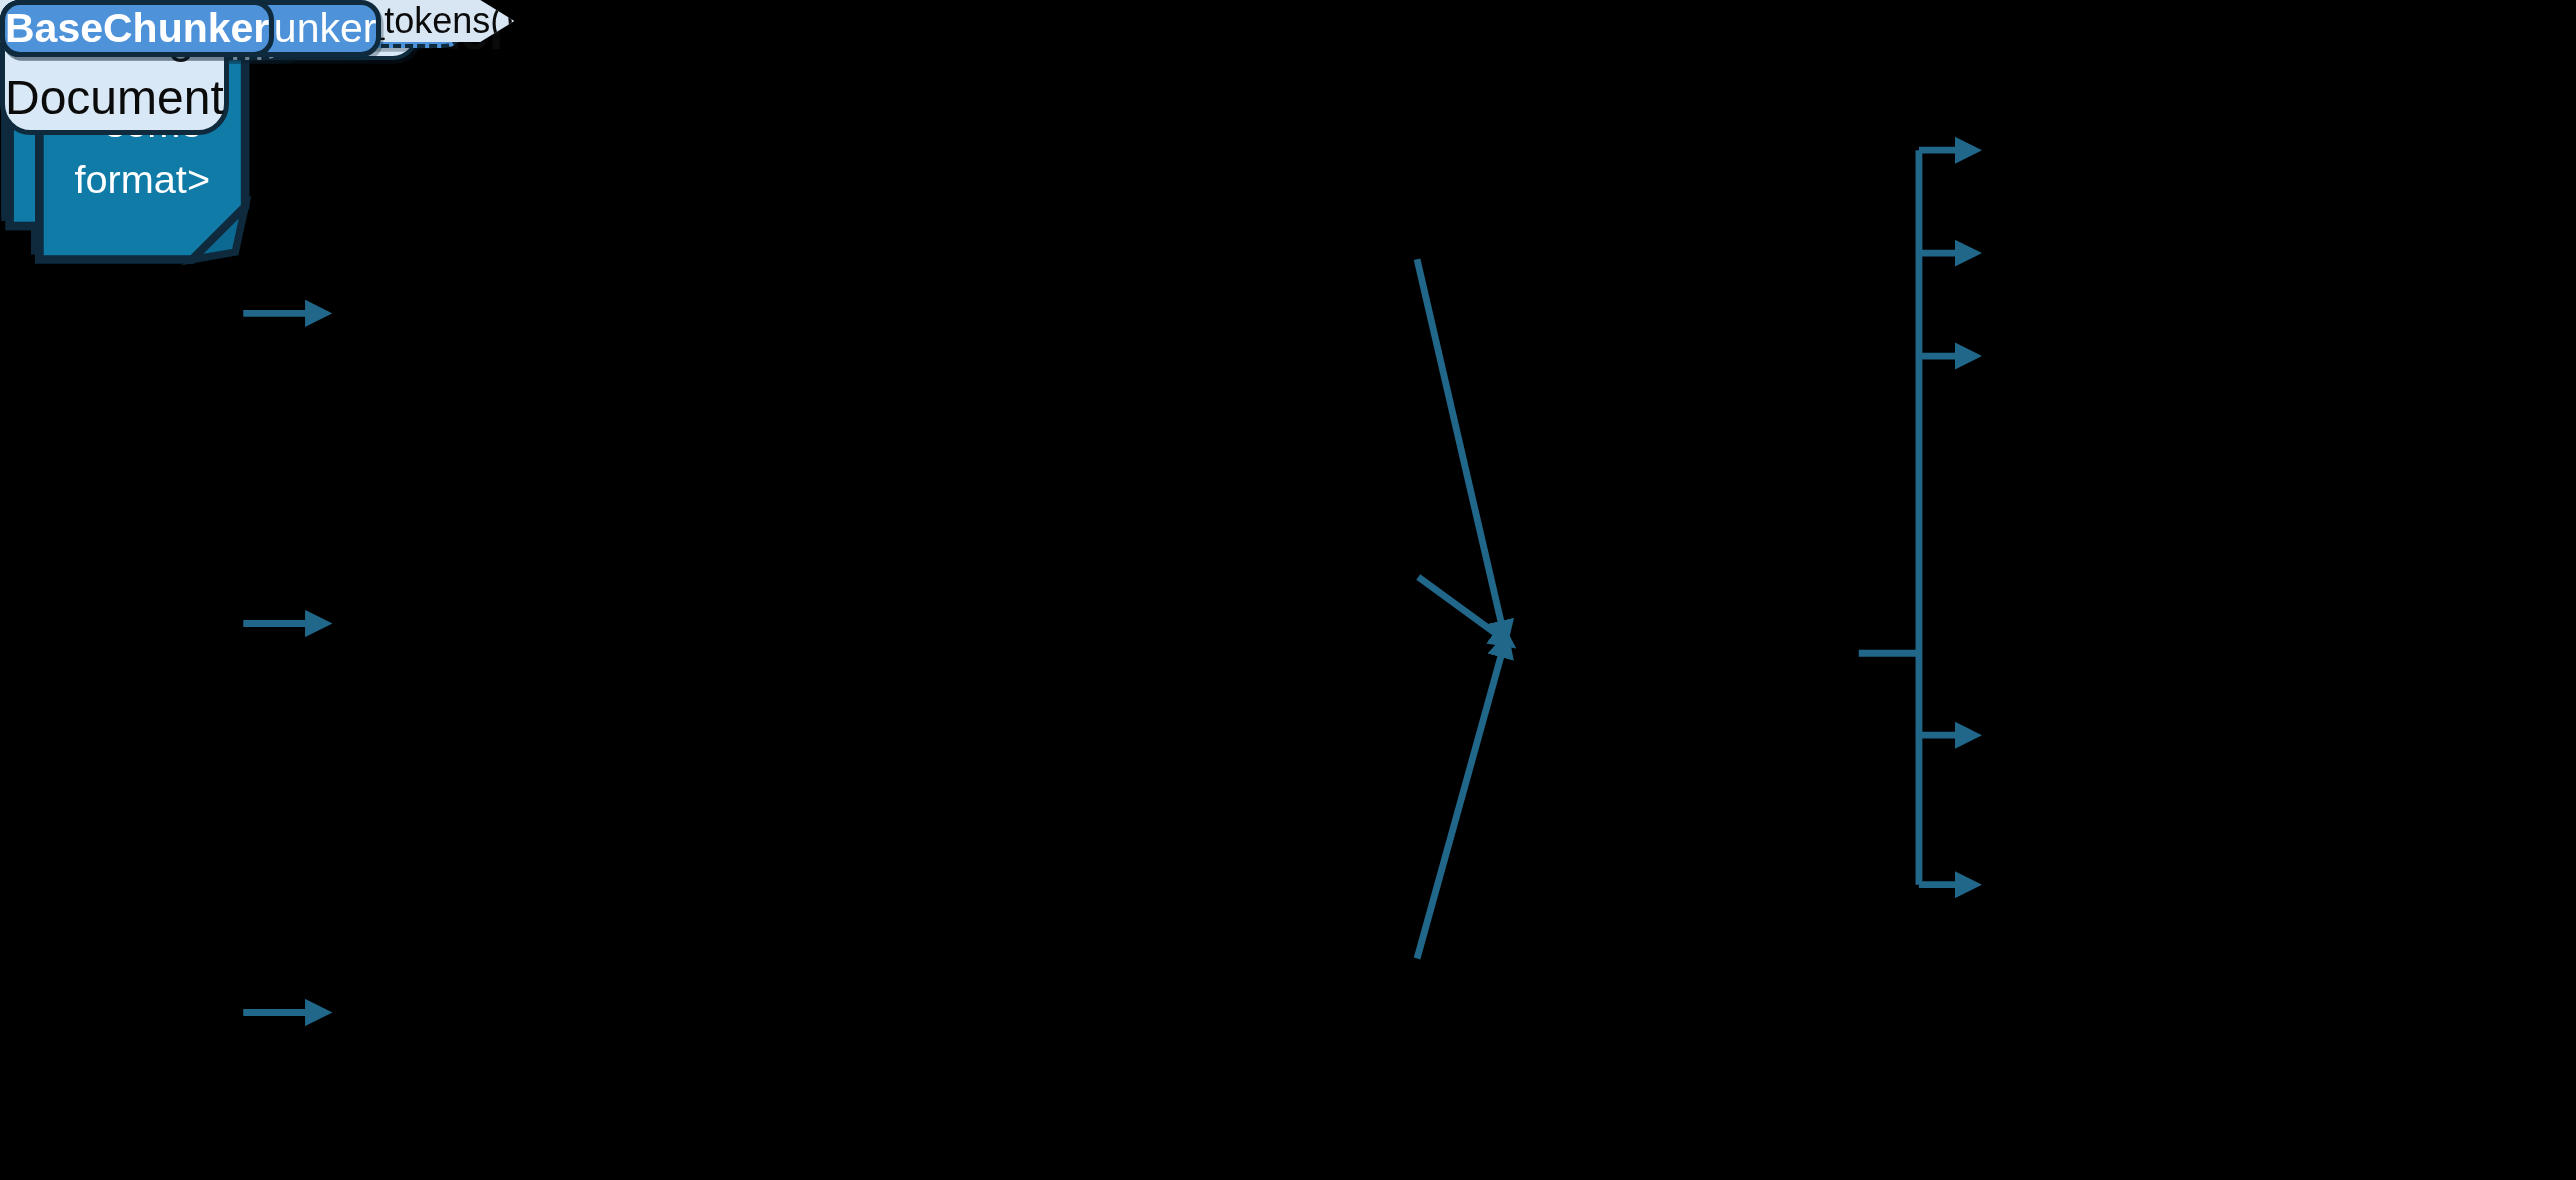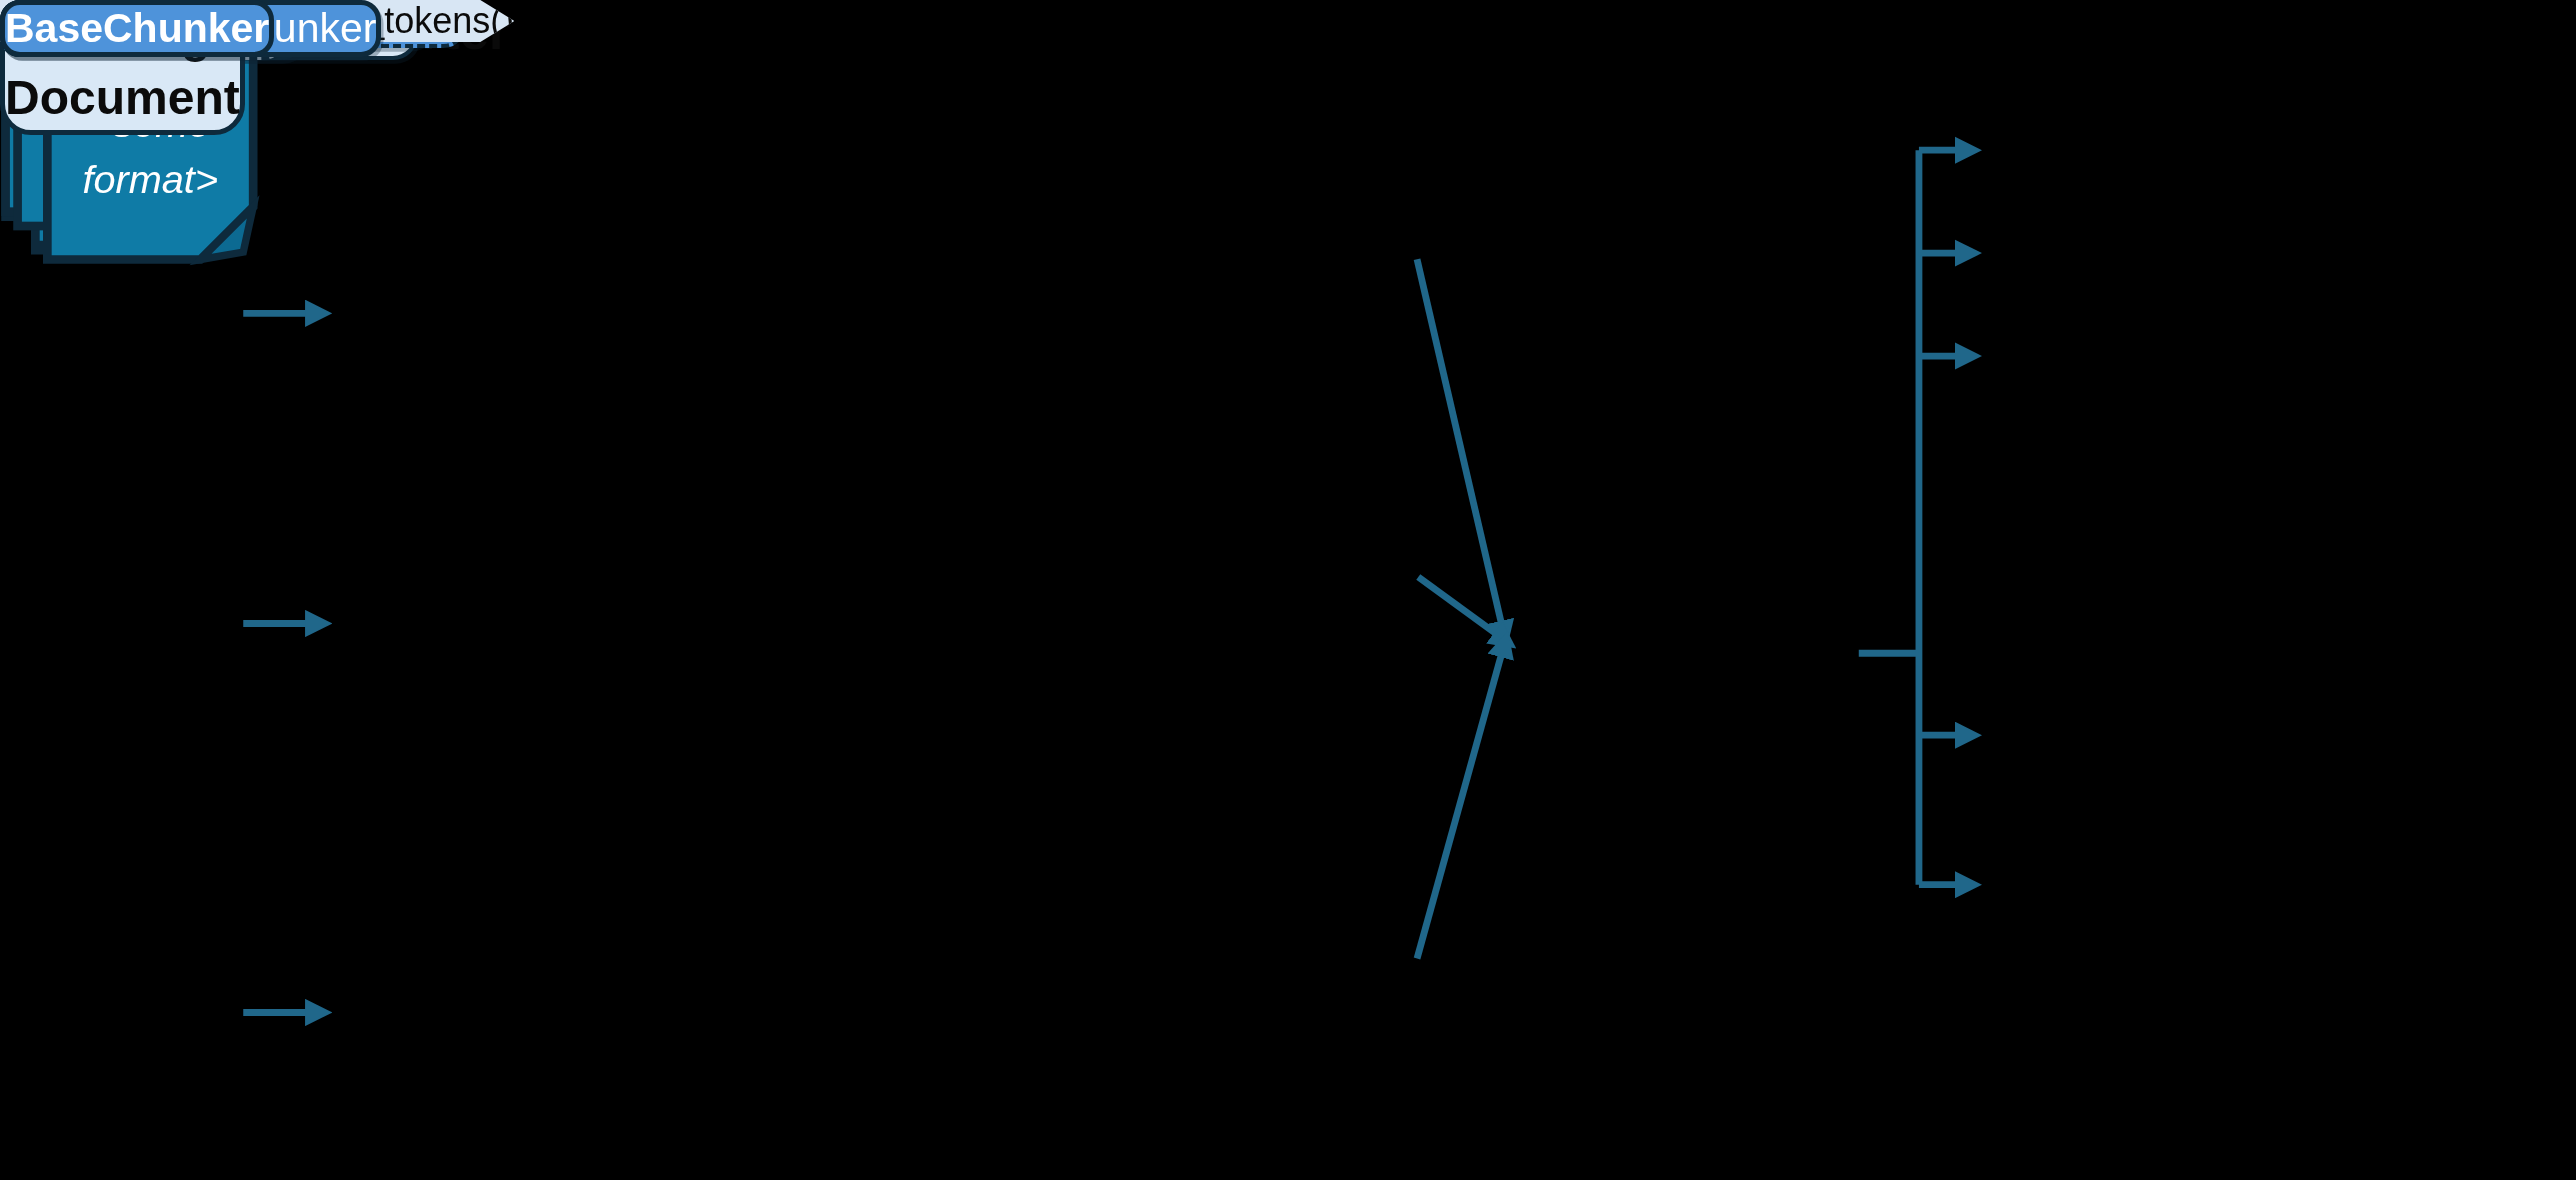--- a/index.html
+++ b/index.html
@@ -65,21 +65,21 @@
     font-size: 34px;
     color: #0b0b0b;
     text-align: center;
   }
   .docling-box {
     background: #D9E8F6;
     border: 5px solid #0E2A3C;
     border-radius: 31px;
     flex-direction: column;
     font-size: 48px;
-    font-weight: bold;
+    font-weight: normal;
     color: #0b0b0b;
     line-height: 1.3;
   }
 
   
   .chev {
     background: #D8E6F4;
     color: #0b0b0b;
     font-size: 36px;
     display: flex;
@@ -135,21 +135,21 @@
       <g transform="translate(57,63)">
         <path d="M0 0 H332 V247 L247 332 H0 Z" fill="#0F7BA6" stroke="#0E2A3C" stroke-width="14" stroke-linejoin="miter"></path>
         <path d="M332 247 L247 332 L316 320 Z" fill="#0C6A92" stroke="#0E2A3C" stroke-width="12"></path>
         <text class="doc-label" x="166" y="192" text-anchor="middle" font-size="76">DOCX</text>
       </g>
     </svg>
   </div>
 
   <div class="abs dots" style="left:105; top:1210; width:240;">...</div>
 
-  <div class="abs" style="left:12px; top:1392;font-style:italic;">
+  <div class="abs" style="left:4px; top:1392;">
     <svg width="248" height="271" viewBox="0 0 400 436">
       <rect x="9" y="9" width="330" height="355" fill="#0F7BA6" stroke="#0E2A3C" stroke-width="14"></rect>
       <g transform="translate(57,63)">
         <path d="M0 0 H332 V270 L247 355 H0 Z" fill="#0F7BA6" stroke="#0E2A3C" stroke-width="14" stroke-linejoin="miter"></path>
         <path d="M332 270 L247 355 L316 343 Z" fill="#0C6A92" stroke="#0E2A3C" stroke-width="12"></path>
         <text class="doc-label" x="166" y="158" text-anchor="middle" font-size="64">&lt;some</text>
         <text class="doc-label" x="166" y="248" text-anchor="middle" font-size="64">format&gt;</text>
       </g>
     </svg>
   </div>

